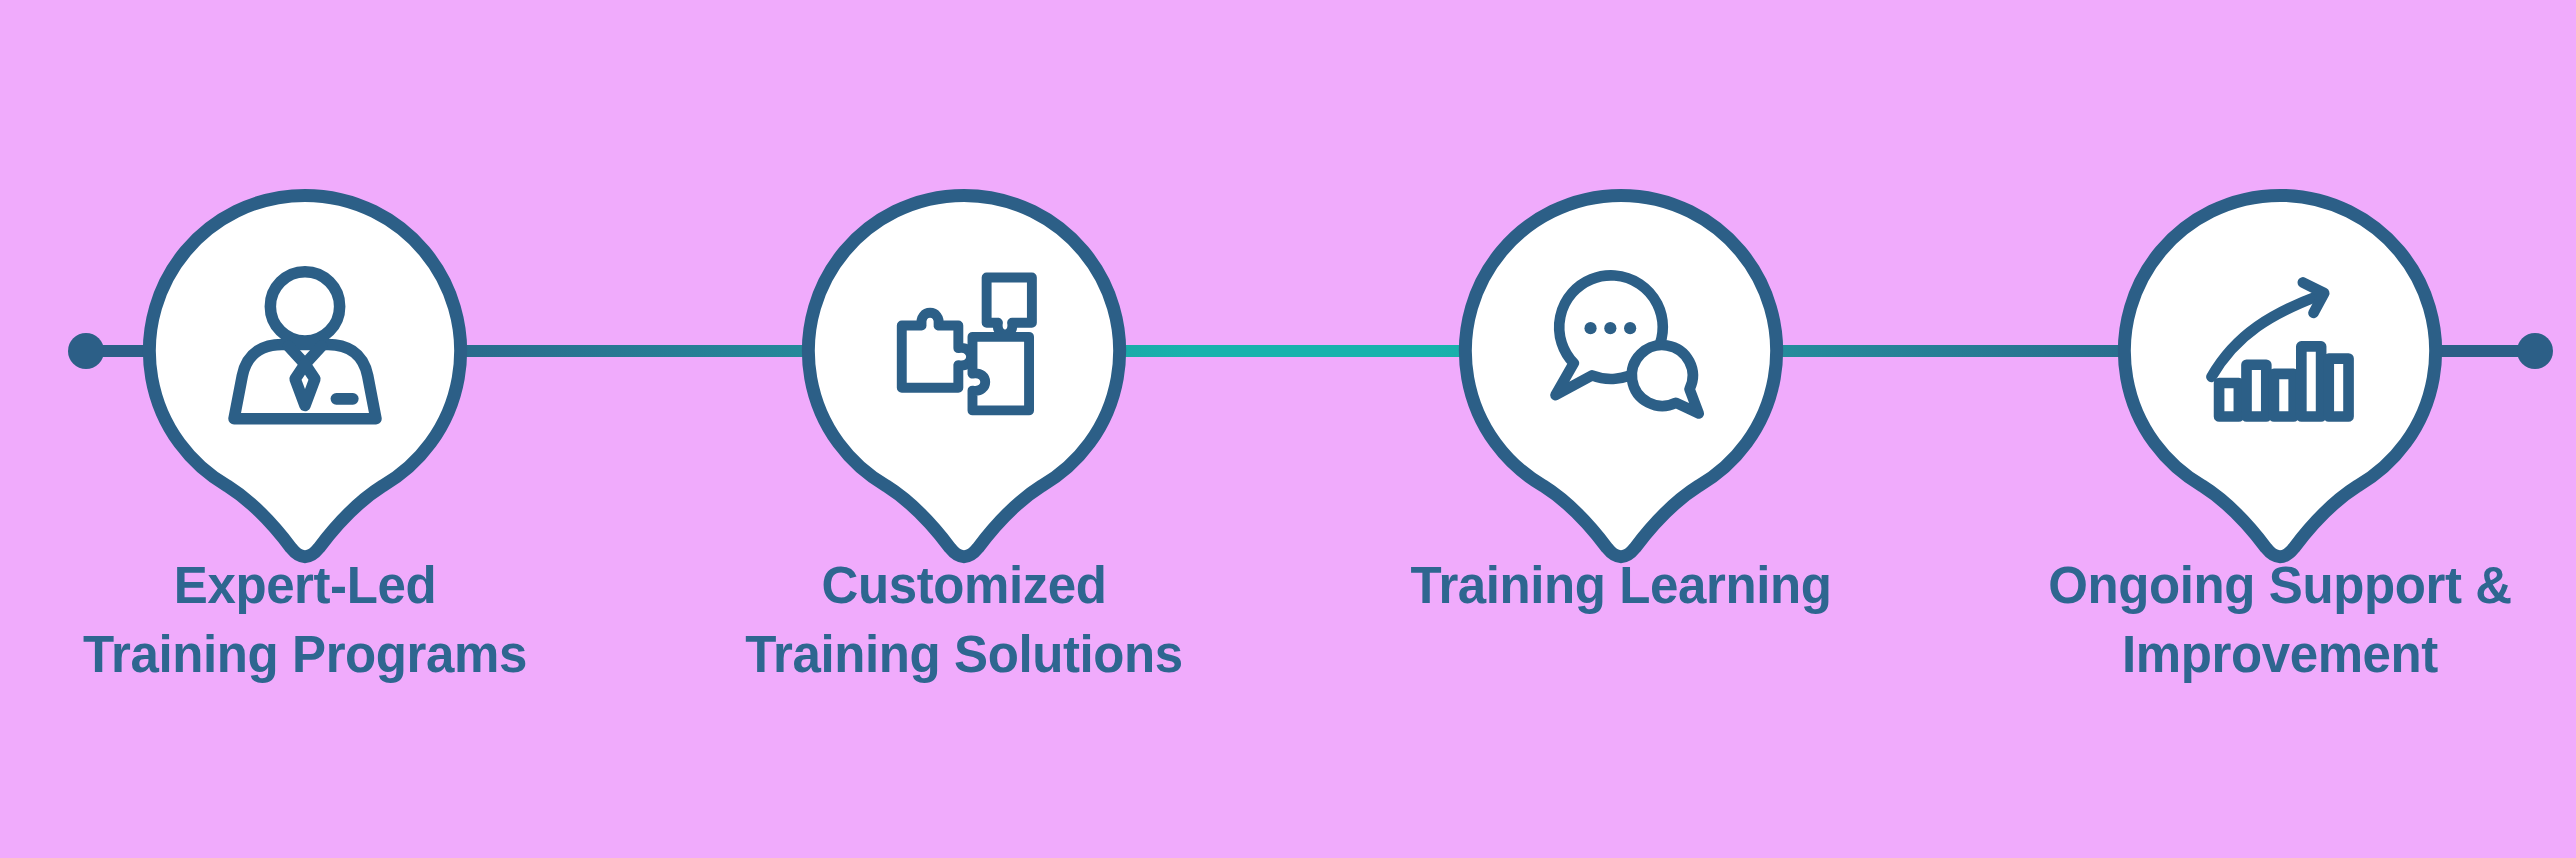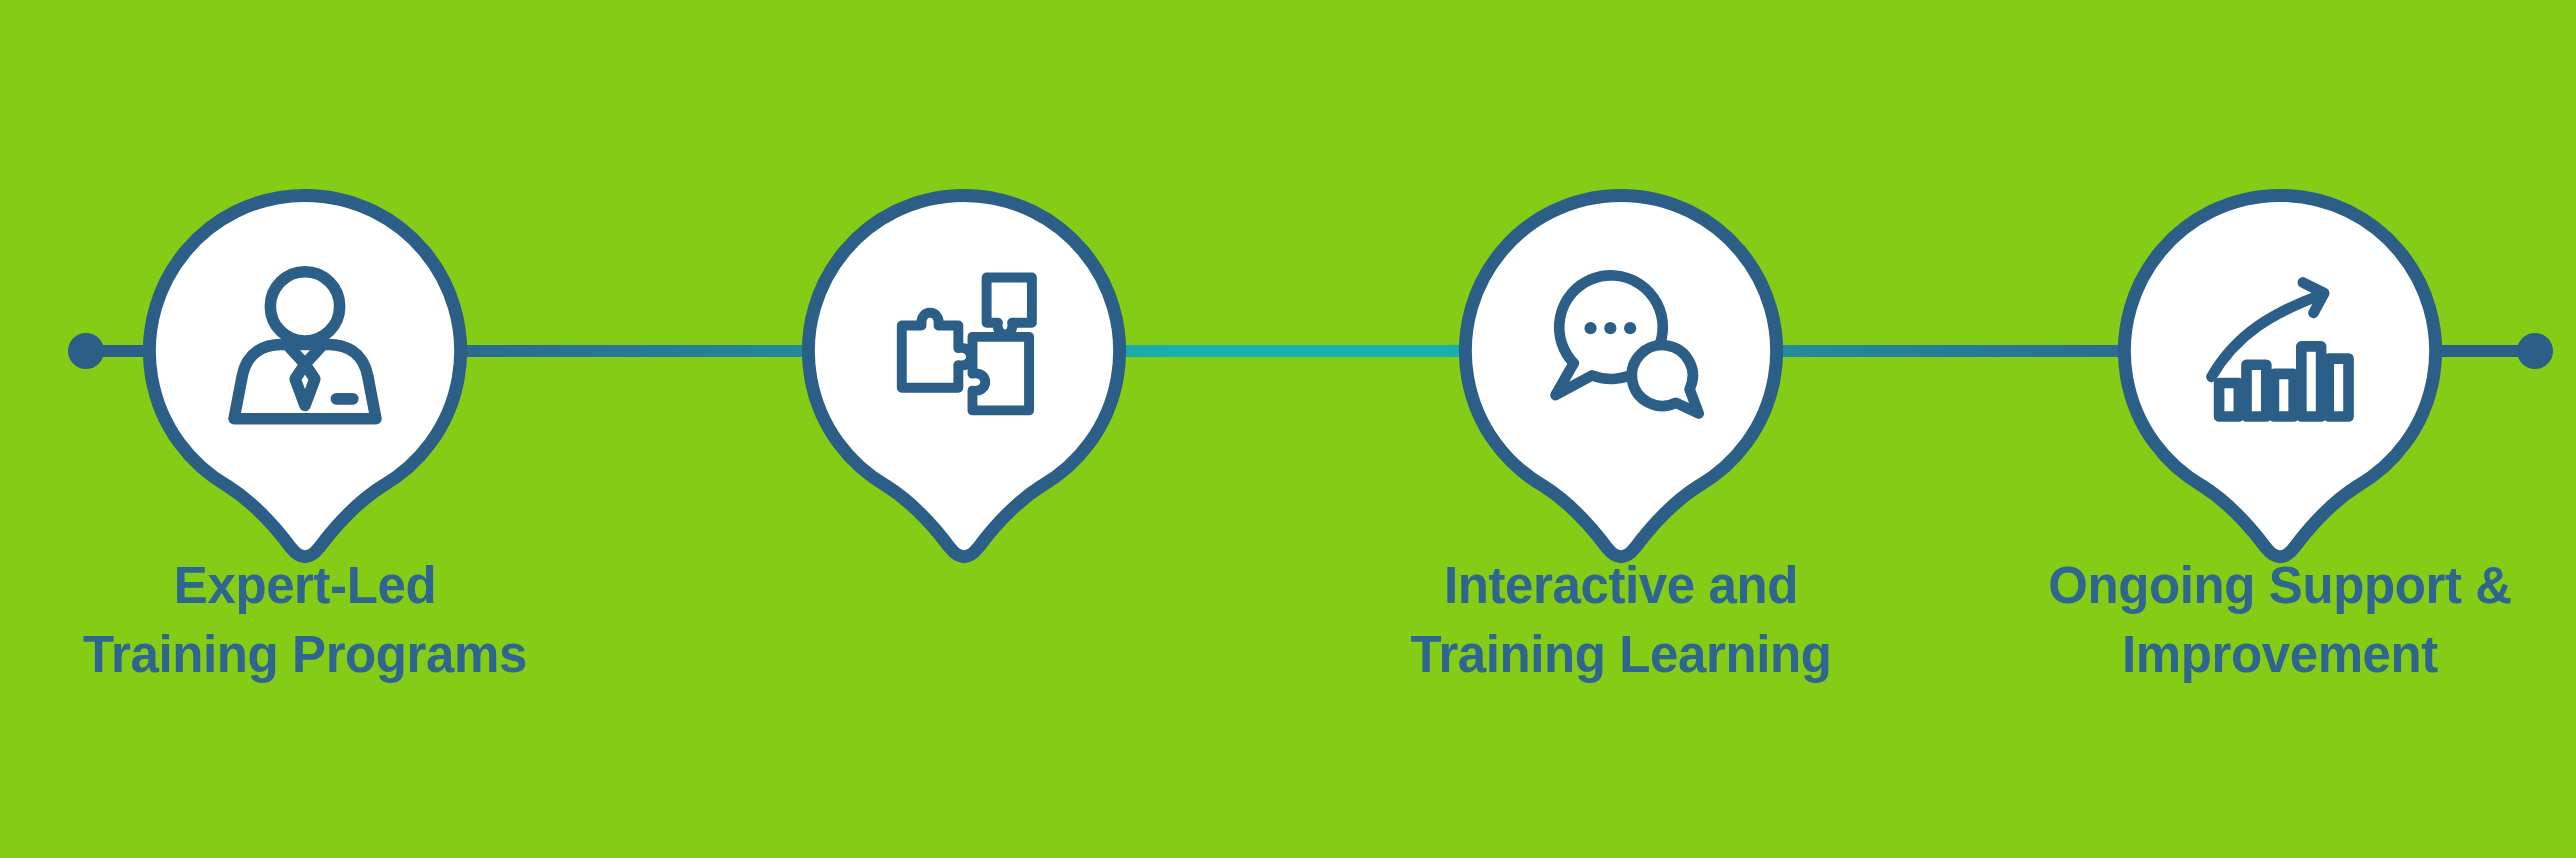--- a/index.html
+++ b/index.html
@@ -1,19 +1,19 @@
 <!DOCTYPE html>
 <html style="--blue: #2C5F87; --teal: #18B2AC; --blue-mid: #258A9B; --text-blue: #2E6690;font-size:13px"><head>
 <meta charset="utf-8">
 <style>
   html,body{margin:0;padding:0;background:#ffffff;}
   .canvas{
     position:relative;
     width:2576px;height:859px;
-    background:#84cc16;
+    background:#f0abfc;
     overflow:hidden;
     font-family:"Liberation Sans",sans-serif;
   }
   
   .tl-line{
     position:absolute;
     left:86px;top:345px;
     width:2450px;height:12.4px;
     border-radius:6.6px;
     z-index:1;
@@ -116,35 +116,38 @@
 
   <div class="step s2">
     <svg class="pin" viewBox="0 0 200 240">
       <path d="M 55 178 A 90 90 0 1 1 145 178 Q 126 190 108 214 Q 100 224 92 214 Q 74 190 55 178 Z"></path>
     </svg>
     <svg class="icon" viewBox="0 0 140 140">
       <path class="s" d="M 86 18 H 118 V 50 H 104 C 106 61 92 61 94 50 H 86 Z"></path>
       <path class="s" d="M 26 52 H 40 C 38 40 54 40 52 52 H 66 V 68 C 78 66 78 82 66 80 V 96 H 26 Z"></path>
       <path class="s" d="M 76 60 H 116 V 112 H 76 V 98 C 88 100 88 84 76 86 Z"></path>
     </svg>
+    <div class="label">
+      <span>Customized</span>
+      <span>Training Solutions</span>
+    </div>
   </div>
 
   <div class="step s3">
     <svg class="pin" viewBox="0 0 200 240">
       <path d="M 55 178 A 90 90 0 1 1 145 178 Q 126 190 108 214 Q 100 224 92 214 Q 74 190 55 178 Z"></path>
     </svg>
     <svg class="icon" viewBox="0 0 130 130">
       <path class="s" d="M 34 73 A 34 34 0 1 1 46 81 L 22 94 Z"></path>
       <circle class="f" cx="45" cy="50" r="4"></circle>
       <circle class="f" cx="58" cy="50" r="4"></circle>
       <circle class="f" cx="71" cy="50" r="4"></circle>
       <path class="w" d="M 101 99 A 20 20 0 1 1 110 90 L 116 106 Z"></path>
     </svg>
     <div class="label">
-      <span>Interactive and</span>
       <span>Training Learning</span>
     </div>
   </div>
 
   <div class="step s4">
     <svg class="pin" viewBox="0 0 200 240">
       <path d="M 55 178 A 90 90 0 1 1 145 178 Q 126 190 108 214 Q 100 224 92 214 Q 74 190 55 178 Z"></path>
     </svg>
     <svg class="icon" viewBox="0 0 130 130">
       <rect class="s" x="25" y="86" width="13" height="22"></rect>

